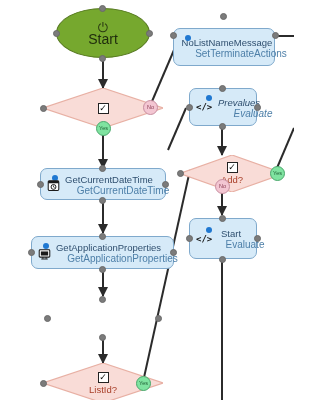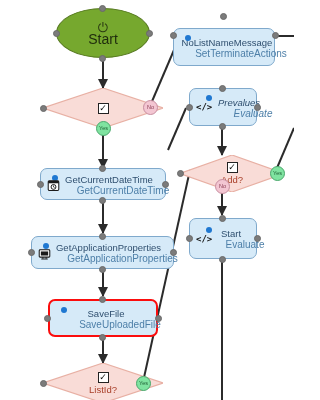--- a/index.html
+++ b/index.html
@@ -285,27 +285,20 @@
     <div class="txtwrap">
       <span class="title">GetApplicationProperties</span>
       <span class="subtitle">GetApplicationProperties</span>
     </div>
   </div>
   <div class="port" style="left:99px; top:233px;"></div>
   <div class="port" style="left:28px; top:249px;"></div>
   <div class="port" style="left:170px; top:249px;"></div>
   <div class="port" style="left:99px; top:266px;"></div>
 
-  <div class="node task highlight" style="left:48px; top:299px; width:110px; height:38px;">
-    <span class="bluedot"></span>
-    <div class="txtwrap" style="margin-left:6px;">
-      <span class="title">SaveFile</span>
-      <span class="subtitle">SaveUploadedFile</span>
-    </div>
-  </div>
   <div class="port" style="left:99px; top:296px;"></div>
   <div class="port" style="left:44px; top:315px;"></div>
   <div class="port" style="left:155px; top:315px;"></div>
   <div class="port" style="left:99px; top:334px;"></div>
 
   <div class="decision" style="left:43px; top:363px; width:120px; height:40px;">
     <svg class="dia" viewBox="0 0 120 40" preserveAspectRatio="none">
       <polygon points="60,0 120,20 60,40 0,20" fill="#f9dcd7" stroke="#e8b0a4" stroke-width="1.2"></polygon>
     </svg>
     <div class="dcontent">

